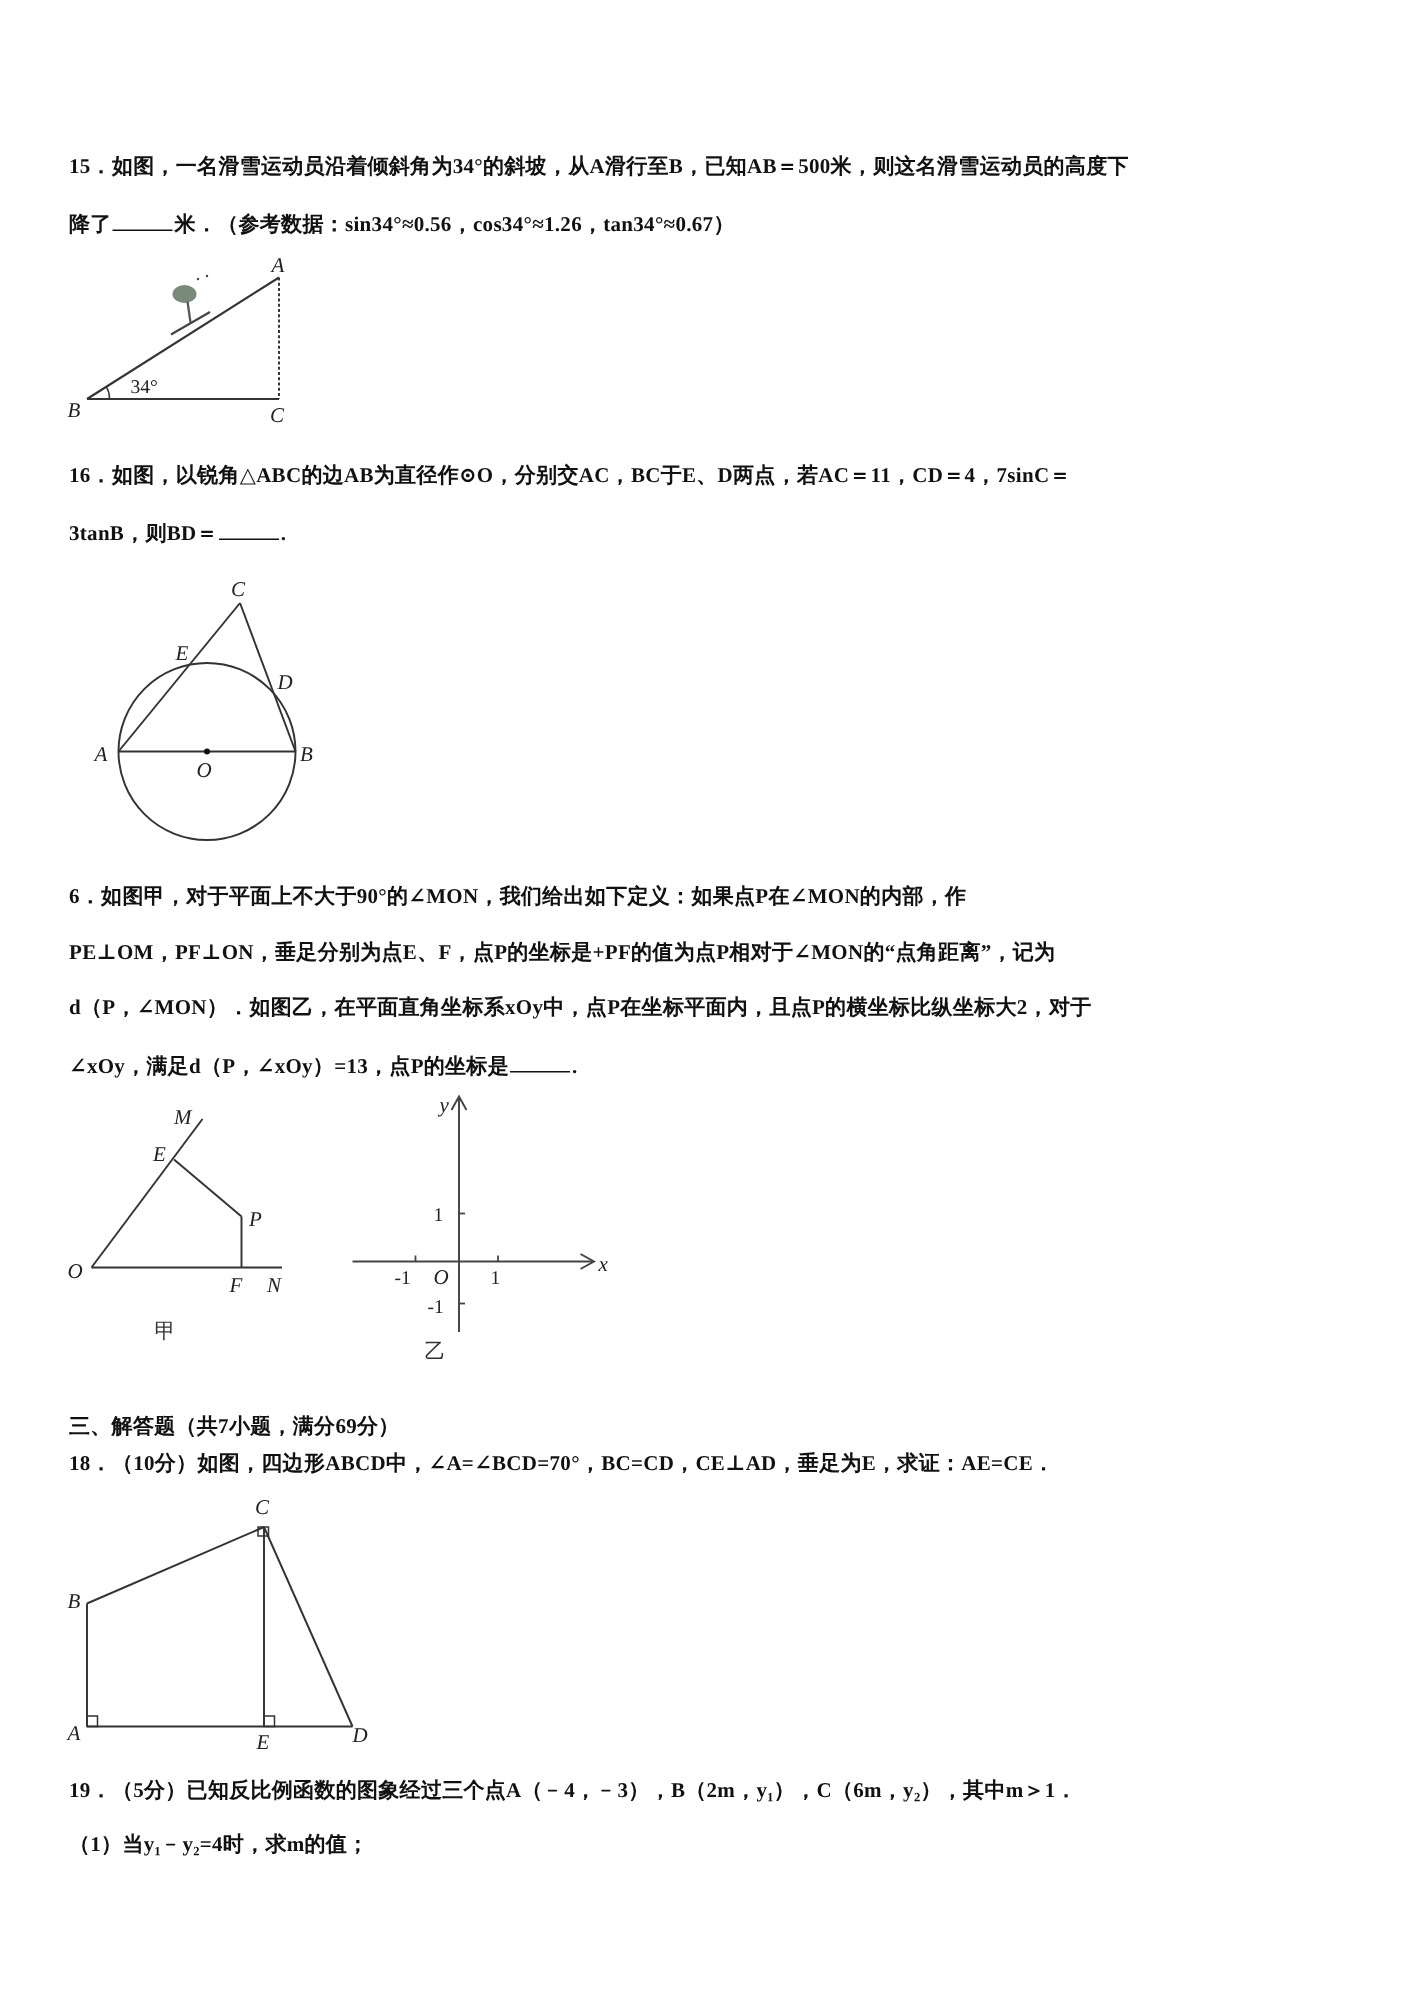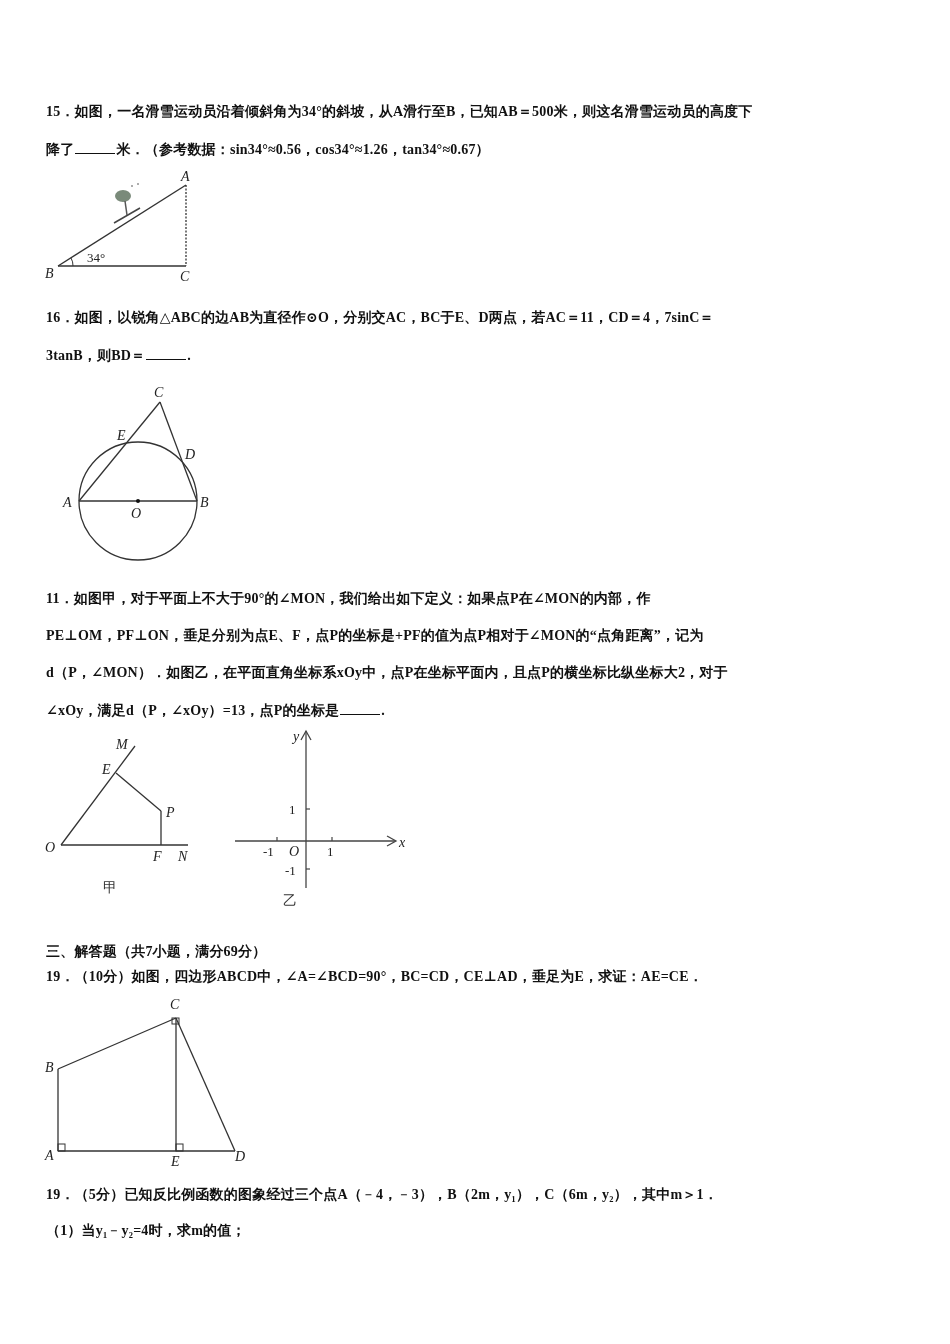--- a/index.html
+++ b/index.html
@@ -51,21 +51,21 @@
     <circle cx="88" cy="121" r="2" fill="#111"></circle>
     <text class="lbl" x="104" y="17">C</text>
     <text class="lbl" x="67" y="60">E</text>
     <text class="lbl" x="135" y="79">D</text>
     <text class="lbl" x="13" y="127">A</text>
     <text class="lbl" x="150" y="127">B</text>
     <text class="lbl" x="81" y="138">O</text>
   </svg>
 </div>
 
-<div class="line" style="top:589px">11．如图甲，对于平面上不大于90°的∠MON，我们给出如下定义：如果点P在∠MON的内部，作</div>
+<div class="line" style="top:589px">6．如图甲，对于平面上不大于90°的∠MON，我们给出如下定义：如果点P在∠MON的内部，作</div>
 <div class="line" style="top:626px">PE⊥OM，PF⊥ON，垂足分别为点E、F，点P的坐标是+PF的值为点P相对于∠MON的“点角距离”，记为</div>
 <div class="line" style="top:663px">d（P，∠MON）．如图乙，在平面直角坐标系xOy中，点P在坐标平面内，且点P的横坐标比纵坐标大2，对于</div>
 <div class="line" style="top:700px"><span>∠xOy，满足d（P，∠xOy）=13，点P的坐标是</span><span class="blank"></span><span>.</span></div>
 
 <div class="fig" style="left:40px;top:730px;width:170px;height:170px">
   <svg width="170" height="170" viewBox="0 0 170 170">
     <line x1="21" y1="115" x2="95" y2="16" stroke="#333" stroke-width="1.3"></line>
     <line x1="21" y1="115" x2="148" y2="115" stroke="#333" stroke-width="1.3"></line>
     <line x1="76" y1="43" x2="121" y2="81" stroke="#333" stroke-width="1.3"></line>
     <line x1="121" y1="81" x2="121" y2="115" stroke="#333" stroke-width="1.3"></line>
@@ -95,21 +95,21 @@
     <text class="num" x="38" y="131">-1</text>
     <text class="lbl" x="64" y="131">O</text>
     <text class="num" x="102" y="131">1</text>
     <text class="num" x="60" y="150">-1</text>
     <text class="cap" x="58" y="180">乙</text>
   </svg>
 </div>
 
 <div class="line" style="top:942px;font-weight:bold">三、解答题（共7小题，满分69分）</div>
 
-<div class="line" style="top:967px">19．（10分）如图，四边形ABCD中，∠A=∠BCD=90°，BC=CD，CE⊥AD，垂足为E，求证：AE=CE．</div>
+<div class="line" style="top:967px">18．（10分）如图，四边形ABCD中，∠A=∠BCD=70°，BC=CD，CE⊥AD，垂足为E，求证：AE=CE．</div>
 
 <div class="fig" style="left:40px;top:995px;width:220px;height:175px">
   <svg width="220" height="175" viewBox="0 0 220 175">
     <line x1="18" y1="74" x2="136" y2="23" stroke="#333" stroke-width="1.3"></line>
     <line x1="18" y1="74" x2="18" y2="156" stroke="#333" stroke-width="1.3"></line>
     <line x1="18" y1="156" x2="195" y2="156" stroke="#333" stroke-width="1.3"></line>
     <line x1="136" y1="23" x2="195" y2="156" stroke="#333" stroke-width="1.3"></line>
     <line x1="136" y1="23" x2="136" y2="156" stroke="#333" stroke-width="1.3"></line>
     <rect x="18" y="149" width="7" height="7" fill="none" stroke="#333" stroke-width="1"></rect>
     <rect x="136" y="149" width="7" height="7" fill="none" stroke="#333" stroke-width="1"></rect>

